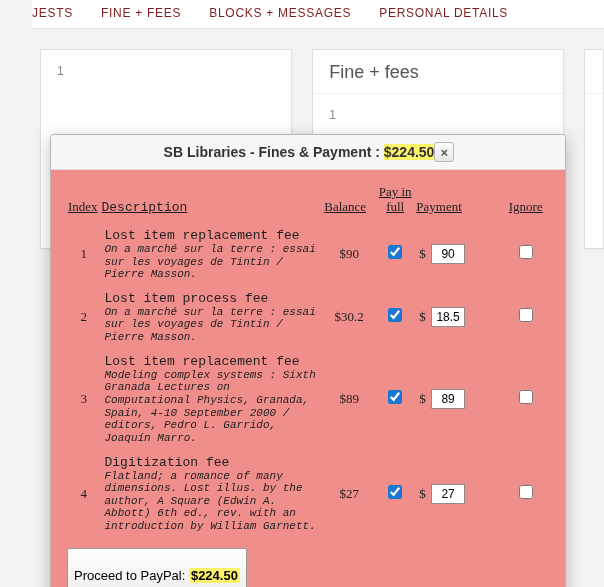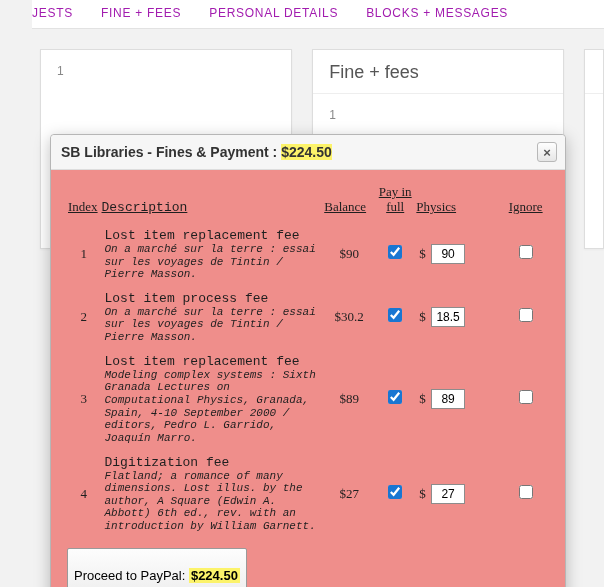--- a/index.html
+++ b/index.html
@@ -15,21 +15,21 @@
   }
 
   
   .tabs {
     display: flex;
     gap: 28px;
     padding: 6px 0 8px 0;
     margin-left: 32px;
     font-size: 12px;
     letter-spacing: .06em;
-    color: #a21caf;
+    color: #7f1d1d;
     border-bottom: 1px solid #e2e2e2;
     background: #fff;
   }
   .tabs span { cursor: pointer; white-space: nowrap; }
 
   
   .cards {
     display: flex;
     gap: 20px;
     padding: 20px 0 0 40px;
@@ -80,21 +80,21 @@
     top: 134px;
     width: 516px;
     background: #fff;
     border: 1px solid #b6b6b6;
     box-shadow: 0 4px 16px rgba(0,0,0,.25);
     border-radius: 4px;
   }
   .dialog-title {
     display: flex;
     align-items: center;
-    justify-content: space-between;
+    justify-content: center;
     padding: 7px 8px 7px 10px;
     font-weight: 700;
     font-size: 14px;
     color: #333;
     border-bottom: 1px solid #ddd;
     background: #f6f6f6;
     border-radius: 4px 4px 0 0;
   }
   .dlg-title-text { display: inline; }
   .hl { background: #fcf36a; font-weight: 700; }
@@ -173,22 +173,22 @@
     width: 120px; height: 46px;
     pointer-events: none;
   }
 </style>
 </head>
 <body>
 
 <div class="tabs">
   <span>JESTS</span>
   <span>FINE + FEES</span>
+  <span>BLOCKS + MESSAGES</span>
   <span>PERSONAL DETAILS</span>
-  <span>BLOCKS + MESSAGES</span>
 </div>
 
 <div class="cards">
   <div class="card">
     <div class="card-body">
       <span>1</span>
     </div>
   </div>
 
   <div class="card">
@@ -219,21 +219,21 @@
   </div>
 
   <div class="dialog-body">
     <table class="fees">
       <thead>
         <tr>
           <th class="col-idx">Index</th>
           <th class="col-desc">Description</th>
           <th class="col-bal">Balance</th>
           <th class="col-pif center pif">Pay in full</th>
-          <th class="col-pay">Physics</th>
+          <th class="col-pay">Payment</th>
           <th class="col-ign center">Ignore</th>
         </tr>
       </thead>
       <tbody id="fees-body">
   <tr>
     <td class="col-idx">1</td>
     <td class="col-desc">
       <span class="fee-name">Lost item replacement fee</span>
       <span class="fee-note">On a marché sur la terre : essai sur les voyages de Tintin / Pierre Masson.</span>
     </td>

